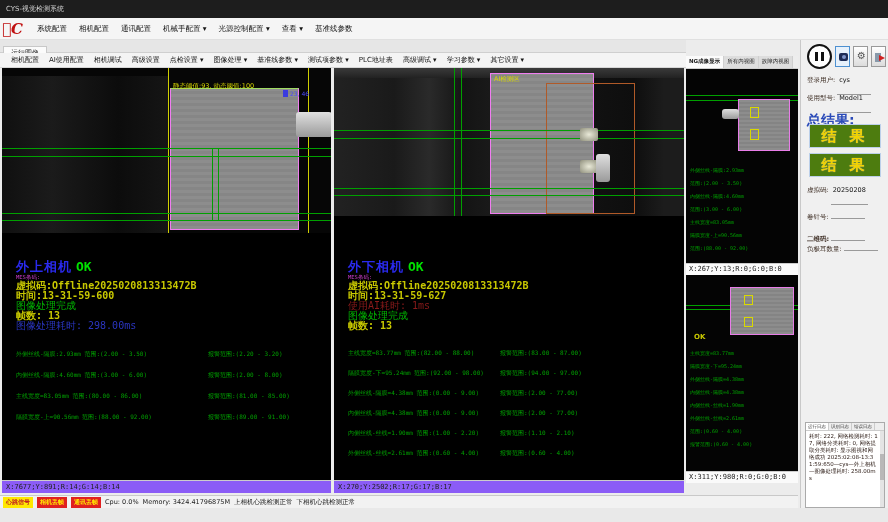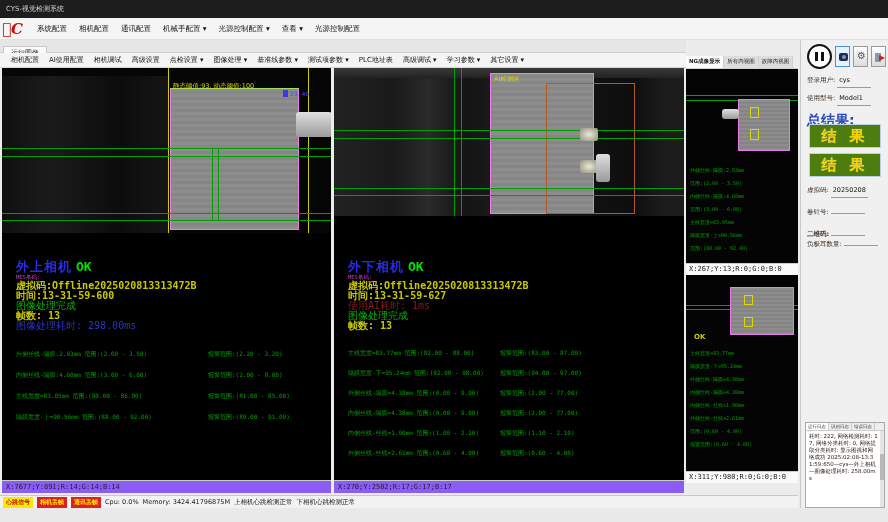--- a/index.html
+++ b/index.html
@@ -84,21 +84,21 @@
   .btn-pause::before,.btn-pause::after { content:""; position:absolute; top:6px; width:3px; height:9px; background:#111; }
   .btn-pause::before { left:6px; } .btn-pause::after { left:12px; }
   .sbtn { width:15px; height:21px; border:1px solid #9a9a9a; background:linear-gradient(#ffffff,#dcdcdc); position:relative; }
   .sbtn.sel { border:1px solid #4d90d0; background:#e7f1fb; }
   .icon-cam { position:absolute; left:3px; top:6px; width:9px; height:8px; background:#1d2b55; border-radius:2px; }
   .icon-cam::after { content:""; position:absolute; left:2.5px; top:2px; width:4px; height:4px; border-radius:50%; background:#7f95c9; }
   .icon-gear { position:absolute; left:0; top:3px; width:15px; text-align:center; font-size:10px; color:#555; }
   .icon-exit-body { position:absolute; left:3px; top:6px; width:6px; height:9px; background:#8899aa; }
   .icon-exit-arrow { position:absolute; left:7px; top:8px; width:0; height:0; border-left:6px solid #d02020; border-top:3px solid transparent; border-bottom:3px solid transparent; }
   .rp-field { position:absolute; left:6px; font-size:6.5px; color:#3a2a20; white-space:nowrap; }
-  .rp-val { display:inline-block; min-width:34px; border-bottom:1px solid #9a9a9a; color:#111; padding:0 2px 3px 2px; margin-left:2px; }
+  .rp-val { display:inline-block; min-width:34px; border-bottom:1px solid #9a9a9a; color:#111; padding:0 2px 10px 2px; margin-left:2px; }
   .rp-total { position:absolute; left:6px; color:#2a4ab8; font-weight:bold; font-size:14px; }
   .resultbox { position:absolute; left:8px; width:72px; height:24px; background:#4d7c0f; border:1px solid #bcd0ea; color:#f0d400; font-weight:bold; font-size:15px; text-align:center; line-height:23px; letter-spacing:4px; text-shadow:0 0 1px #caa; }
   .logbox { position:absolute; left:4px; top:382px; width:80px; height:86px; background:#fff; border:1px solid #aaa; }
   .logtabs { display:flex; border-bottom:1px solid #ccc; background:#eee; }
   .logtab { font-size:4.5px; color:#333; padding:1px 2px; border-right:1px solid #ccc; white-space:nowrap; }
   .logtab.sel { background:#fff; }
   .logtext { font-size:5.5px; color:#30201a; line-height:7px; padding:2px 6px 2px 3px; word-break:break-all; }
   .logscroll { position:absolute; right:0; top:8px; bottom:0; width:4px; background:#e4e4e4; }
   .logscroll::after { content:""; position:absolute; left:0; top:30%; width:4px; height:26px; background:#b8b8b8; }
 
@@ -121,21 +121,21 @@
 
   <div class="menubar">
     <span class="logo">C</span>
     <div class="menu-items">
         <div class="menu-item">系统配置</div>
         <div class="menu-item">相机配置</div>
         <div class="menu-item">通讯配置</div>
         <div class="menu-item">机械手配置 ▾</div>
         <div class="menu-item">光源控制配置 ▾</div>
         <div class="menu-item">查看 ▾</div>
-        <div class="menu-item">光源控制配置</div>
+        <div class="menu-item">基准线参数</div>
       </div>
   </div>
 
   <div class="tabrow">
     <span class="doc-tab">运行图像</span>
   </div>
 
   <div class="toolbar">
       <div class="toolbar-item">相机配置</div>
       <div class="toolbar-item">AI使用配置</div>

